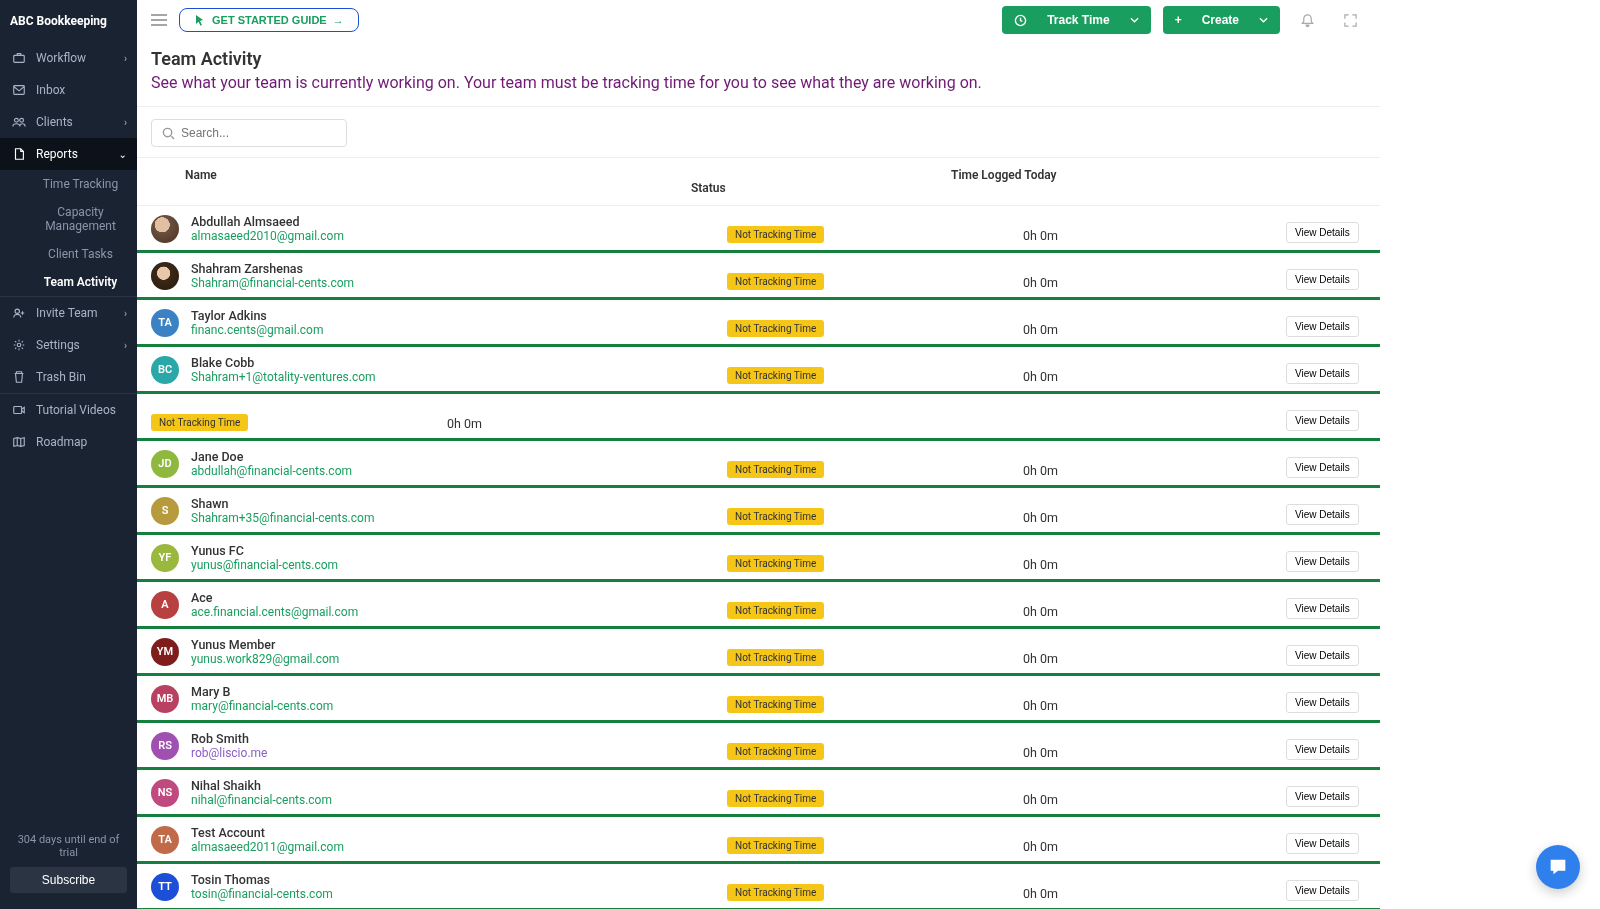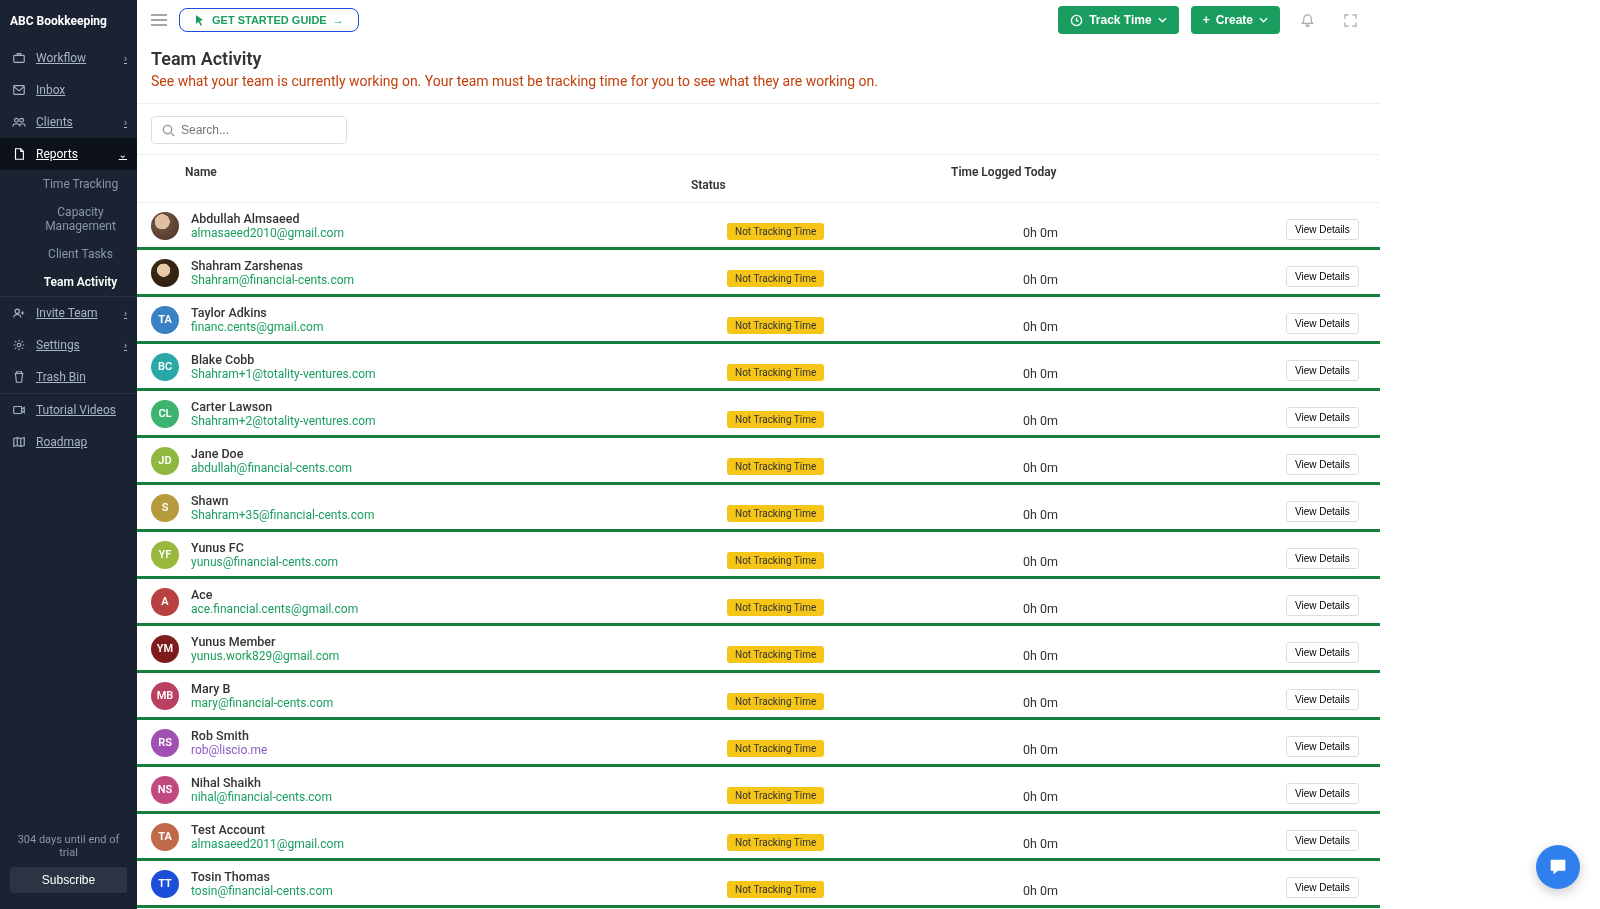--- a/index.html
+++ b/index.html
@@ -4,44 +4,44 @@
 <style>
 * { margin: 0; padding: 0; box-sizing: border-box; }
 body { font-family: -apple-system, BlinkMacSystemFont, "Segoe UI", Roboto, sans-serif; font-size: 13px; color: #333; background: #fff; }
 
 .app { display: flex; height: 909px; width: 1380px; overflow: hidden; }
 
 
 .sidebar { width: 137px; background: #1a2332; color: #a8b3c5; display: flex; flex-direction: column; flex-shrink: 0; }
 .brand { padding: 14px 10px; color: #fff; font-weight: 700; font-size: 12px; }
 .nav-section { border-top: 1px solid #2a3442; }
-.nav-item { display: flex; align-items: center; padding: 9px 10px; cursor: pointer; font-size: 12px; text-decoration: underline; }
+.nav-item { display: flex; align-items: center; padding: 9px 10px; cursor: pointer; font-size: 12px; }
 .nav-item.active { background: #0d121a; color: #fff; }
 .nav-item .icn { width: 18px; display: inline-flex; justify-content: center; margin-right: 8px; }
 .nav-item .chev { margin-left: auto; font-size: 10px; }
 .sub-item { padding: 7px 10px 7px 34px; font-size: 12px; cursor: pointer; color: #8a95a8; text-align: center; }
 .sub-item.active { color: #fff; font-weight: 600; }
 .trial { margin-top: auto; padding: 12px 10px 16px; text-align: center; font-size: 11px; color: #8a95a8; }
 .trial button { margin-top: 8px; width: 100%; padding: 6px; background: #2a3442; color: #fff; border: none; border-radius: 3px; font-size: 12px; cursor: pointer; }
 
 
 .main { flex: 1; display: flex; flex-direction: column; overflow: hidden; }
 
 
 .topbar { display: flex; align-items: center; padding: 6px 14px; gap: 12px; }
 .hamburger { cursor: pointer; color: #888; }
 .get-started { display: inline-flex; align-items: center; gap: 6px; border: 1px solid #1d4ed8; color: #1a9e5f; background: #fff; border-radius: 8px; padding: 5px 14px; font-weight: 700; font-size: 11px; cursor: pointer; }
 .spacer { flex: 1; }
-.btn-green { background: #1a9e5f; color: #fff; border: none; border-radius: 4px; padding: 7px 12px; font-size: 12px; font-weight: 600; display: inline-flex; align-items: center; gap: 6px; cursor: pointer; }
+.btn-green { background: #1a9e5f; color: #fff; border: none; border-radius: 4px; padding: 7px 12px; font-size: 12px; font-weight: 600; display: inline-flex; align-items: center; gap: 20px; cursor: pointer; }
 .icon-btn { color: #aaa; padding: 4px 8px; cursor: pointer; }
 
 
 .page-header { padding: 8px 14px 14px; }
 .page-header h1 { font-size: 18px; font-weight: 600; margin-bottom: 4px; }
-.page-header p { font-size: 14px; color: #c2410c; }
+.page-header p { font-size: 16px; color: #701a75; }
 
 
 .content { border-top: 1px solid #eee; flex: 1; overflow-y: auto; padding: 12px 0 30px; }
 .search-wrap { padding: 0 14px 10px; }
 .search { display: inline-flex; align-items: center; border: 1px solid #ddd; border-radius: 4px; padding: 6px 10px; width: 196px; }
 .search input { border: none; outline: none; font-size: 12px; margin-left: 6px; width: 100%; }
 
 .table-head { display: flex; padding: 10px 14px; border-top: 1px solid #eee; border-bottom: 1px solid #eee; font-weight: 600; font-size: 12px; }
 .col-name { flex: 0 0 540px; padding-left: 34px; }
 .col-status { flex: 0 0 260px; margin-top: 13px; }
@@ -300,27 +300,20 @@
               <div>
                 <div class="person-name">Blake Cobb</div>
                 <div class="person-email">Shahram+1@totality-ventures.com</div>
               </div>
             </div>
             <div class="col-status"><span class="badge">Not Tracking Time</span></div>
             <div class="col-time time-cell">0h 0m</div>
             <div class="col-action"><button class="view-btn">View Details</button></div>
           </div>
           <div class="row">
-            <div class="col-name">
-              <div class="avatar" style="background:#3eb370">CL</div>
-              <div>
-                <div class="person-name">Carter Lawson</div>
-                <div class="person-email">Shahram+2@totality-ventures.com</div>
-              </div>
-            </div>
             <div class="col-status"><span class="badge">Not Tracking Time</span></div>
             <div class="col-time time-cell">0h 0m</div>
             <div class="col-action"><button class="view-btn">View Details</button></div>
           </div>
           <div class="row">
             <div class="col-name">
               <div class="avatar" style="background:#8fb83e">JD</div>
               <div>
                 <div class="person-name">Jane Doe</div>
                 <div class="person-email">abdullah@financial-cents.com</div>

